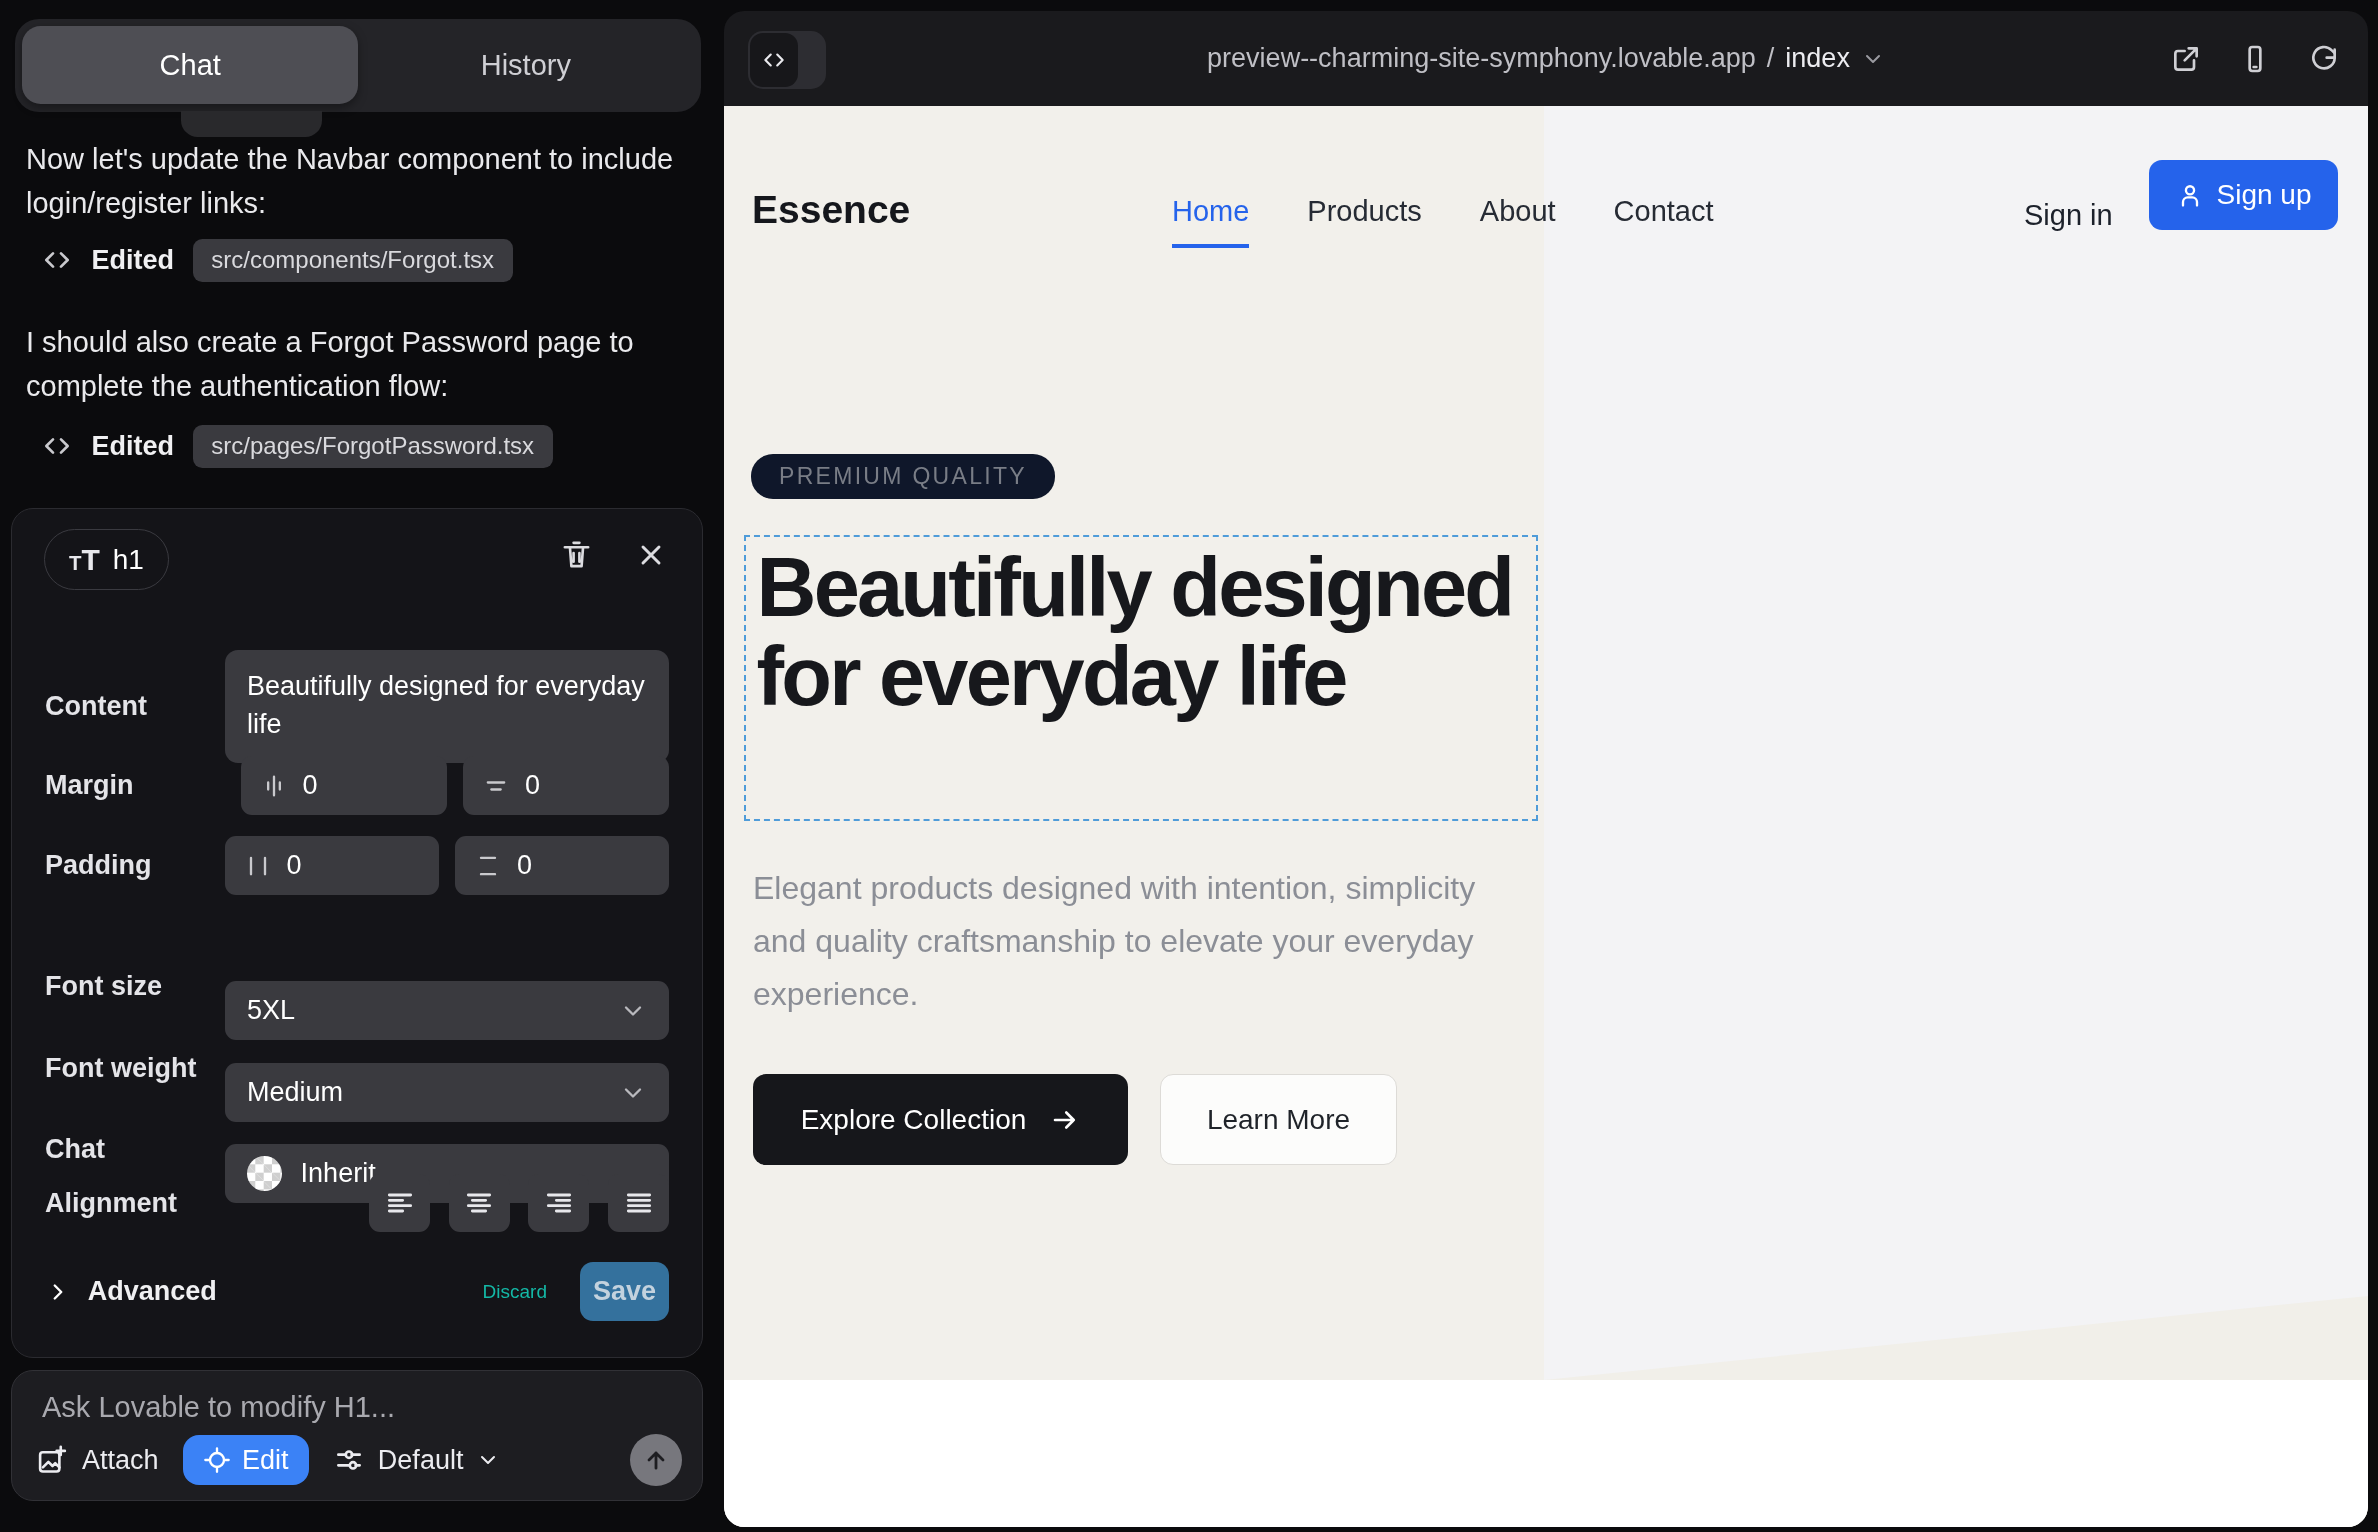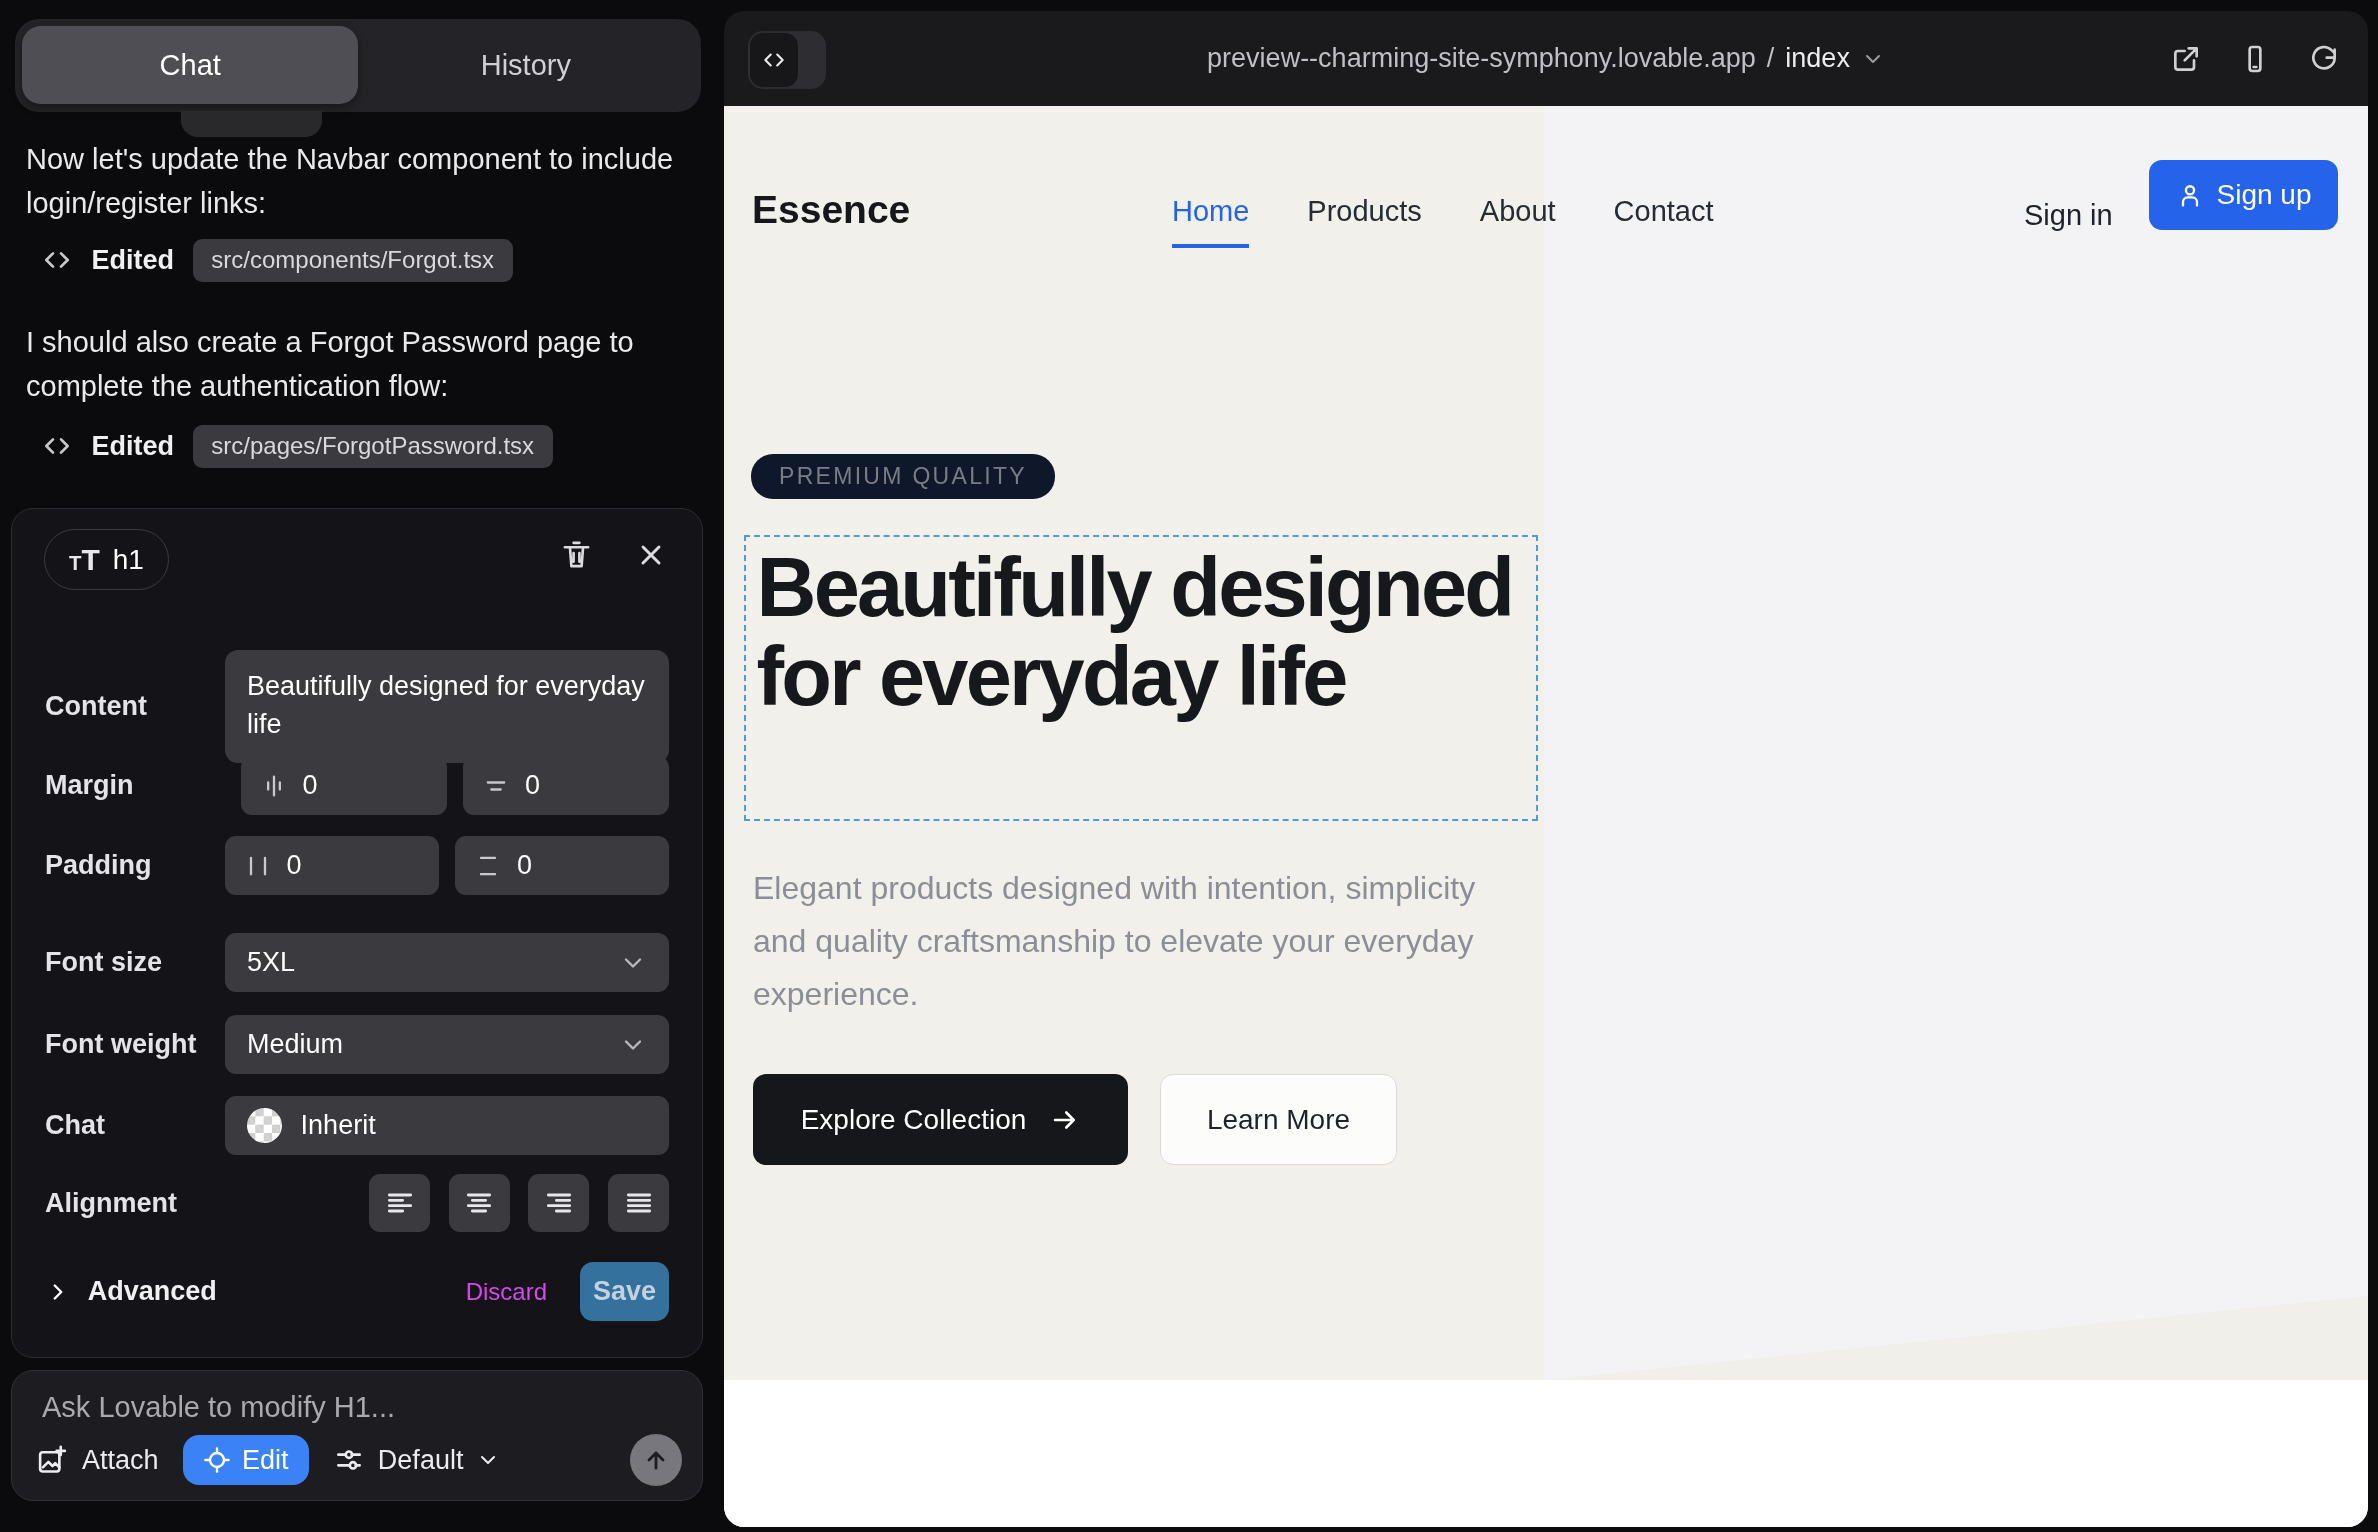--- a/index.html
+++ b/index.html
@@ -36,33 +36,33 @@
   .row { position:absolute; left:33px; right:33px; display:flex; align-items:center; }
   .row .label { width:180px; font-size:27px; font-weight:600; color:#e4e4e8; flex:none; }
   .field { background:#3a3a3f; border-radius:11px; color:#ffffff; }
   .content-area { flex:1; height:113px; border:none; resize:none; outline:none;
     background:#3a3a3f; border-radius:13px; color:#fff; font-size:27px; line-height:38px;
     padding:16.7px 22px; font-family:inherit; }
   .pair { flex:1; display:flex; gap:16.7px; }
   .num-input { flex:1; height:59px; display:flex; align-items:center; gap:15px; padding:0 18.6px; }
   .num-input input { background:transparent; border:none; outline:none; color:#fff;
     font-size:27px; width:83px; font-family:inherit; }
-  .select { flex:1; height:59px; display:flex; align-items:center; padding:0 22px; font-size:27px; }
+  .select { flex:1; height:59px; display:flex; align-items:center; padding:0 22px; font-size:27px;margin-top:48px; }
   .select .val { flex:1; }
   .swatch { width:35px; height:35px; border-radius:50%; margin-right:18.6px;
     background-image:
       linear-gradient(45deg,#cfcfcf 25%,transparent 25%,transparent 75%,#cfcfcf 75%),
       linear-gradient(45deg,#cfcfcf 25%,#ffffff 25%,#ffffff 75%,#cfcfcf 75%);
     background-size:16.7px 16.7px; background-position:0 0,8.3px 8.3px; background-color:#fff; }
   .align-group { margin-left:auto; display:flex; gap:18.6px; }
   .align-btn { width:61px; height:58px; background:#3a3a3f; border-radius:11px;
     display:flex; align-items:center; justify-content:center; color:#e8e8ec; cursor:pointer; }
   .adv-left { display:flex; align-items:center; gap:16.7px; color:#f0f0f2; font-size:27px; font-weight:600; }
   .adv-right { margin-left:auto; display:flex; align-items:center; gap:33px; }
-  .discard { color:#d946ef; font-size:24px; cursor:pointer; }
+  .discard { color:#14b8a6; font-size:19px; cursor:pointer; }
   .save-btn { width:89px; height:59px; border:none; border-radius:13px; background:#34719d;
     color:#c3d2de; font-size:27px; font-weight:600; font-family:inherit; cursor:pointer; }
 
   
   .composer { position:absolute; left:11px; top:1370px; width:692px; height:131px;
     background:#1d1d21; border:1.9px solid #313136; border-radius:22px; }
   .composer input { position:absolute; left:30px; top:20.4px; width:603px; background:transparent;
     border:none; outline:none; font-size:29px; color:#e6e6ea; font-family:inherit; }
   .composer input::placeholder { color:#a9a9af; }
   .comp-bar { position:absolute; left:24px; right:20.4px; bottom:13px; height:54px;

